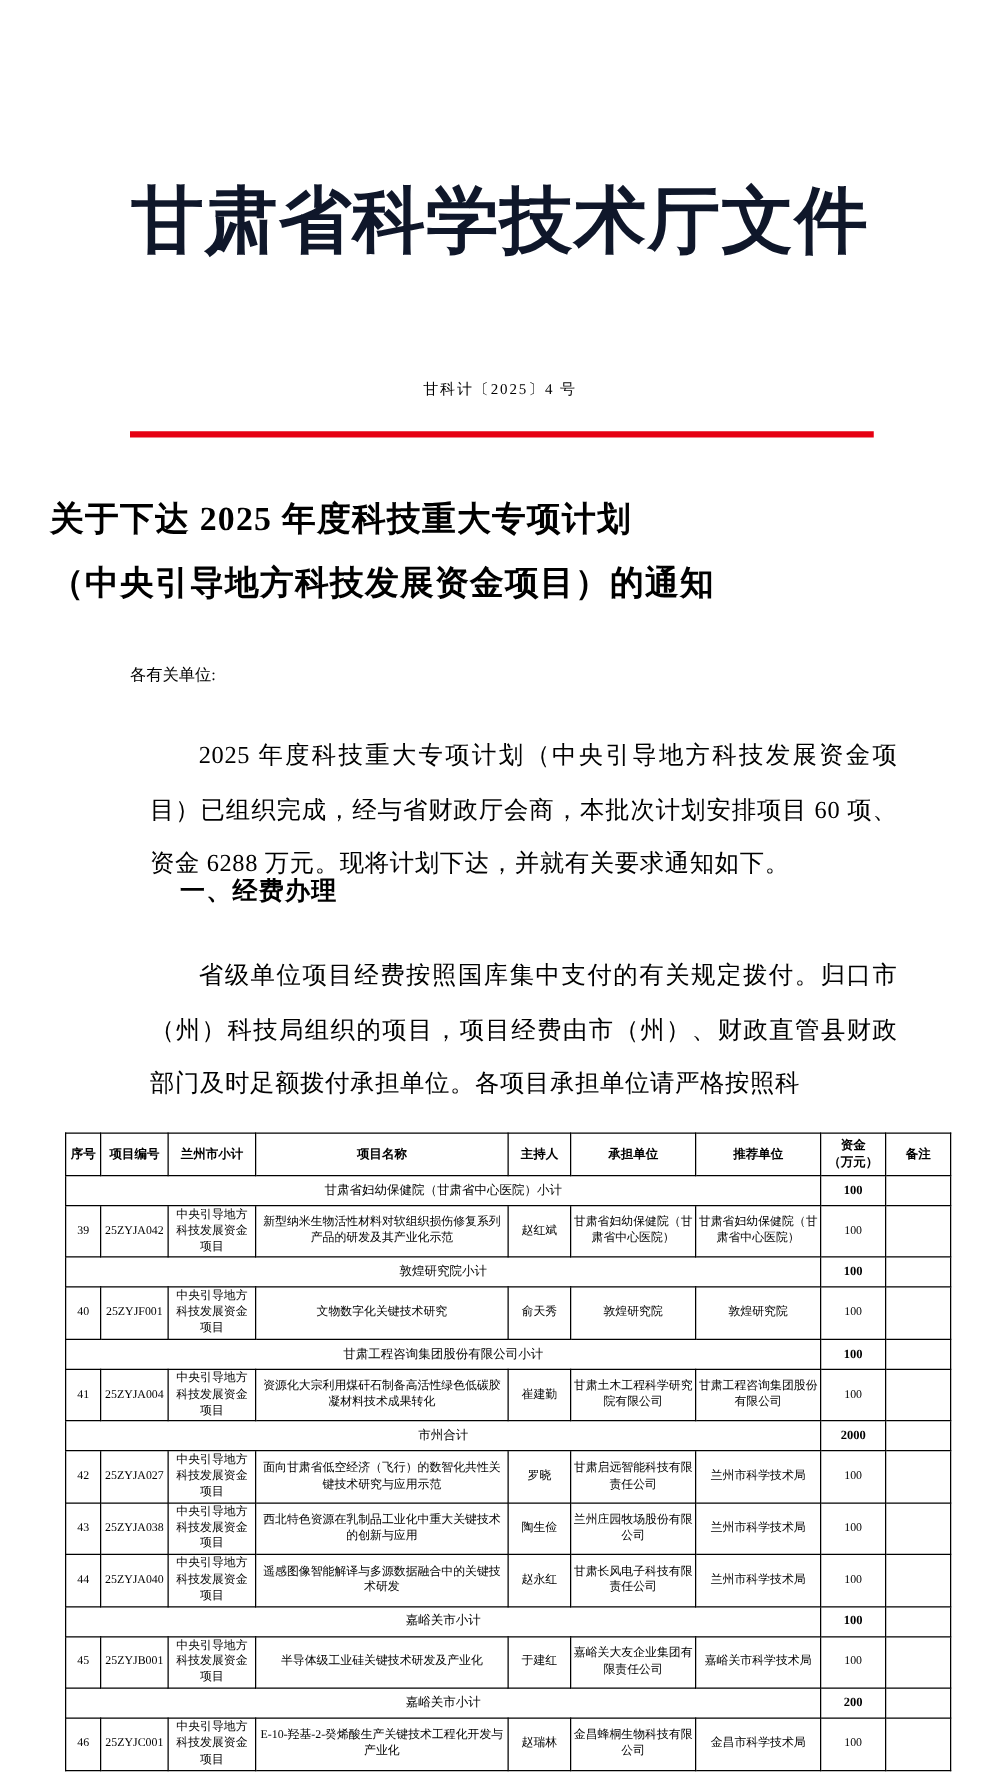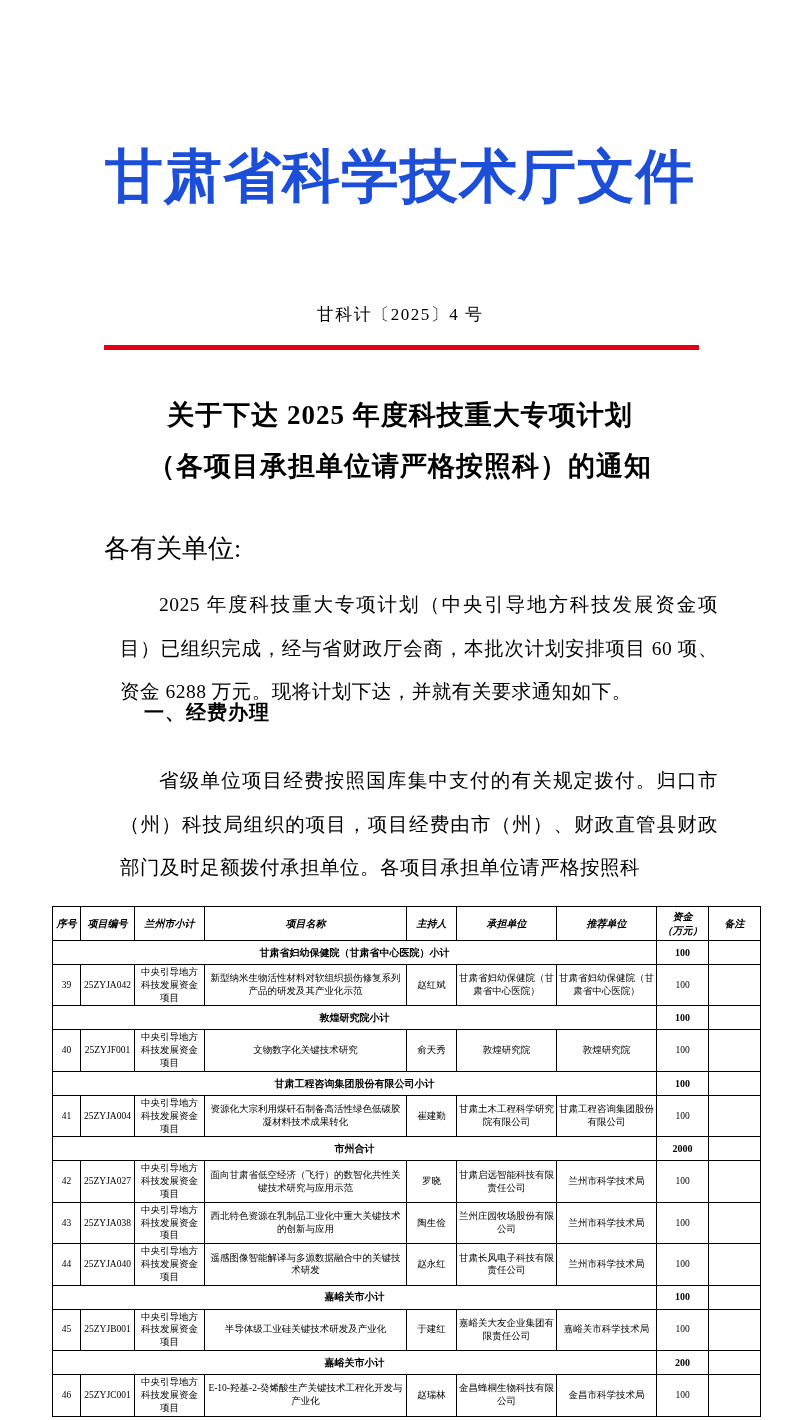--- a/index.html
+++ b/index.html
@@ -9,43 +9,43 @@
     background:#ffffff;
     overflow:hidden;
     font-family:"Liberation Serif","DejaVu Serif",serif;
     color:#000;
   }
   .letterhead{
     position:absolute;top:131px;left:0;right:0;margin:0;
     text-align:center;
     font-size:58px;line-height:92px;
     font-weight:900;
-    color:#1d4ed8;
+    color:#0f172a;
     letter-spacing:1px;
   }
   .doc-no{
     position:absolute;top:303px;left:0;right:0;
     text-align:center;
-    font-size:17px;letter-spacing:1.5px;
+    font-size:12px;letter-spacing:1.5px;
   }
   .red-rule{
     position:absolute;top:345px;left:104px;
     width:595px;height:5px;
     background:#e60012;
   }
   .notice-title{
     position:absolute;top:390px;left:40px;right:40px;
-    text-align:center;
+    text-align:left;
     font-size:27px;font-weight:bold;
     line-height:51px;
     letter-spacing:1px;
   }
   .salutation{
     position:absolute;top:531px;left:104px;
-    font-size:26px;
+    font-size:13px;
   }
   .para{
     position:absolute;left:104px;width:598px;margin:16px;
     font-size:19.5px;line-height:43.5px;
     text-align:justify;
     text-indent:2em;
     letter-spacing:0.5px;
   }
   .p1{top:567px;}
   .sec-heading{
@@ -63,46 +63,46 @@
     table-layout:fixed;
     font-size:9.5px;line-height:1.35;
     text-align:center;
   }
   table.projects th, table.projects td{
     border:1px solid #000;
     padding:1px 2px;
     word-break:break-all;
     vertical-align:middle;
   }
-  table.projects thead tr{height:34px;font-style:italic;}
+  table.projects thead tr{height:34px;}
   table.projects th{font-weight:bold;font-size:10px;}
   tr.data{height:32px;}
   tr.span{height:24px;}
-  tr.span td:first-child{font-weight:bold;font-size:10px;text-align:center;}
+  tr.span td:first-child{font-weight:normal;font-size:10px;text-align:center;}
   tr.span td.amt{font-weight:bold;font-size:10px;}
   
   td.ht{border-top:4px solid #e8000d;}
   td.hb{border-bottom:4px solid #e8000d;}
   td.hl{border-left:4px solid #e8000d;}
   td.hr{border-right:4px solid #e8000d;}
 </style>
 </head>
 <body>
 
 <div class="page">
 
   <h1 class="letterhead">甘肃省科学技术厅文件</h1>
 
   <div class="doc-no">甘科计〔2025〕4 号</div>
 
   <div class="red-rule"></div>
 
   <div class="notice-title">
     <div>关于下达 2025 年度科技重大专项计划</div>
-    <div>（各项目承担单位请严格按照科）的通知</div>
+    <div>（中央引导地方科技发展资金项目）的通知</div>
   </div>
 
   <div class="salutation">各有关单位:</div>
 
   <p class="para p1">2025 年度科技重大专项计划（中央引导地方科技发展资金项目）已组织完成，经与省财政厅会商，本批次计划安排项目 60 项、资金 6288 万元。现将计划下达，并就有关要求通知如下。</p>
 
   <div class="sec-heading">一、经费办理</div>
 
   <p class="para p2">省级单位项目经费按照国库集中支付的有关规定拨付。归口市（州）科技局组织的项目，项目经费由市（州）、财政直管县财政部门及时足额拨付承担单位。各项目承担单位请严格按照科</p>
 

